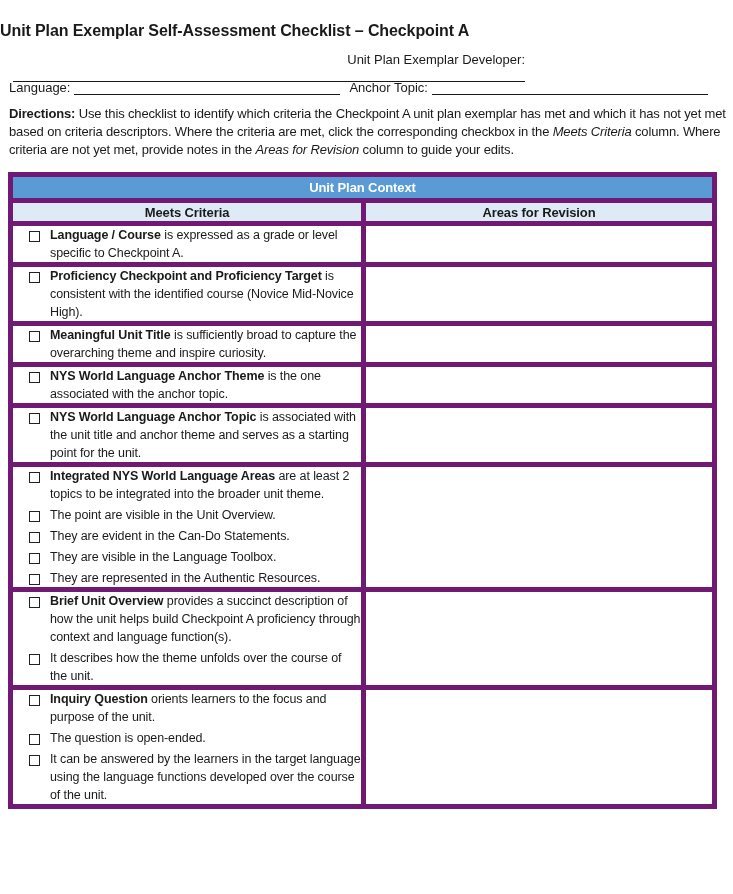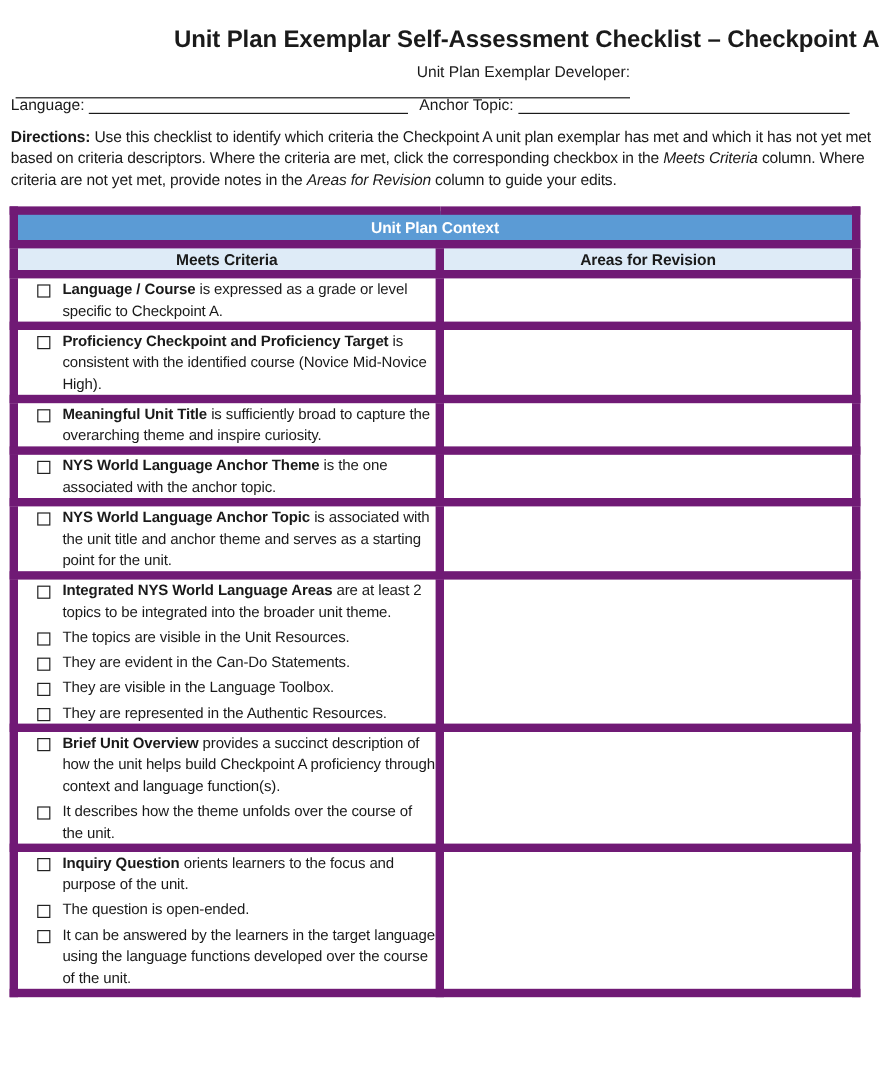--- a/index.html
+++ b/index.html
@@ -4,42 +4,42 @@
 <style>
   html, body { margin: 0; padding: 0; background: #ffffff; }
   body {
     width: 733px; height: 894px; overflow: hidden;
     font-family: "Liberation Sans", "DejaVu Sans", sans-serif;
     color: #1a1a1a;
     position: relative;
   }
   .title {
     position: absolute; left: 0; top: 22px; width: 733px;
-    text-align: right; font-weight: bold; font-size: 20px; letter-spacing: -0.1px;
+    text-align: left; font-weight: bold; font-size: 16px; letter-spacing: -0.1px;
   }
   .field-row {
     position: absolute; left: 9px; font-size: 13px; white-space: nowrap;
     display: flex; align-items: flex-end;
   }
   .field-line {
     display: inline-block; border-bottom: 1px solid #1a1a1a; height: 14px; margin-left: 4px;
   }
   .directions {
     position: absolute; left: 9px; top: 105px; width: 720px;
     font-size: 13px; line-height: 18px; letter-spacing: -0.15px;
   }
   .directions b { font-weight: bold; }
   .directions i { font-style: italic; }
 
   table.checklist {
     position: absolute; left: 8px; top: 172px; width: 709px;
     border-collapse: collapse; font-size: 12.5px; letter-spacing: -0.1px;
   }
   table.checklist td, table.checklist th {
-    border: 7px solid #701a75; padding: 0;
+    border: 5px solid #701a75; padding: 0;
   }
   .section-head {
     background: #5b9bd5; color: #ffffff; font-weight: bold; text-align: center;
     height: 21px; font-size: 13px;
   }
   .col-head {
     background: #deebf7; font-weight: bold; text-align: center; height: 18px; font-size: 13px;
   }
   td.criteria { width: 348px; vertical-align: top; padding: 2px 4px 1px 0; }
   td.revision { vertical-align: top; }
@@ -132,21 +132,21 @@
         <td class="revision"></td>
       </tr>
       <tr>
         <td class="criteria">
           <div class="item">
             <span class="checkbox"></span>
             <span class="item-text"><b>Integrated NYS World Language Areas</b><span> are at least 2 topics to be integrated into the broader unit theme.</span></span>
           </div>
           <div class="item">
             <span class="checkbox"></span>
-            <span class="item-text"><span>The topics are visible in the Unit Resources.</span></span>
+            <span class="item-text"><span>The point are visible in the Unit Overview.</span></span>
           </div>
           <div class="item">
             <span class="checkbox"></span>
             <span class="item-text"><span>They are evident in the Can-Do Statements.</span></span>
           </div>
           <div class="item">
             <span class="checkbox"></span>
             <span class="item-text"><span>They are visible in the Language Toolbox.</span></span>
           </div>
           <div class="item">

